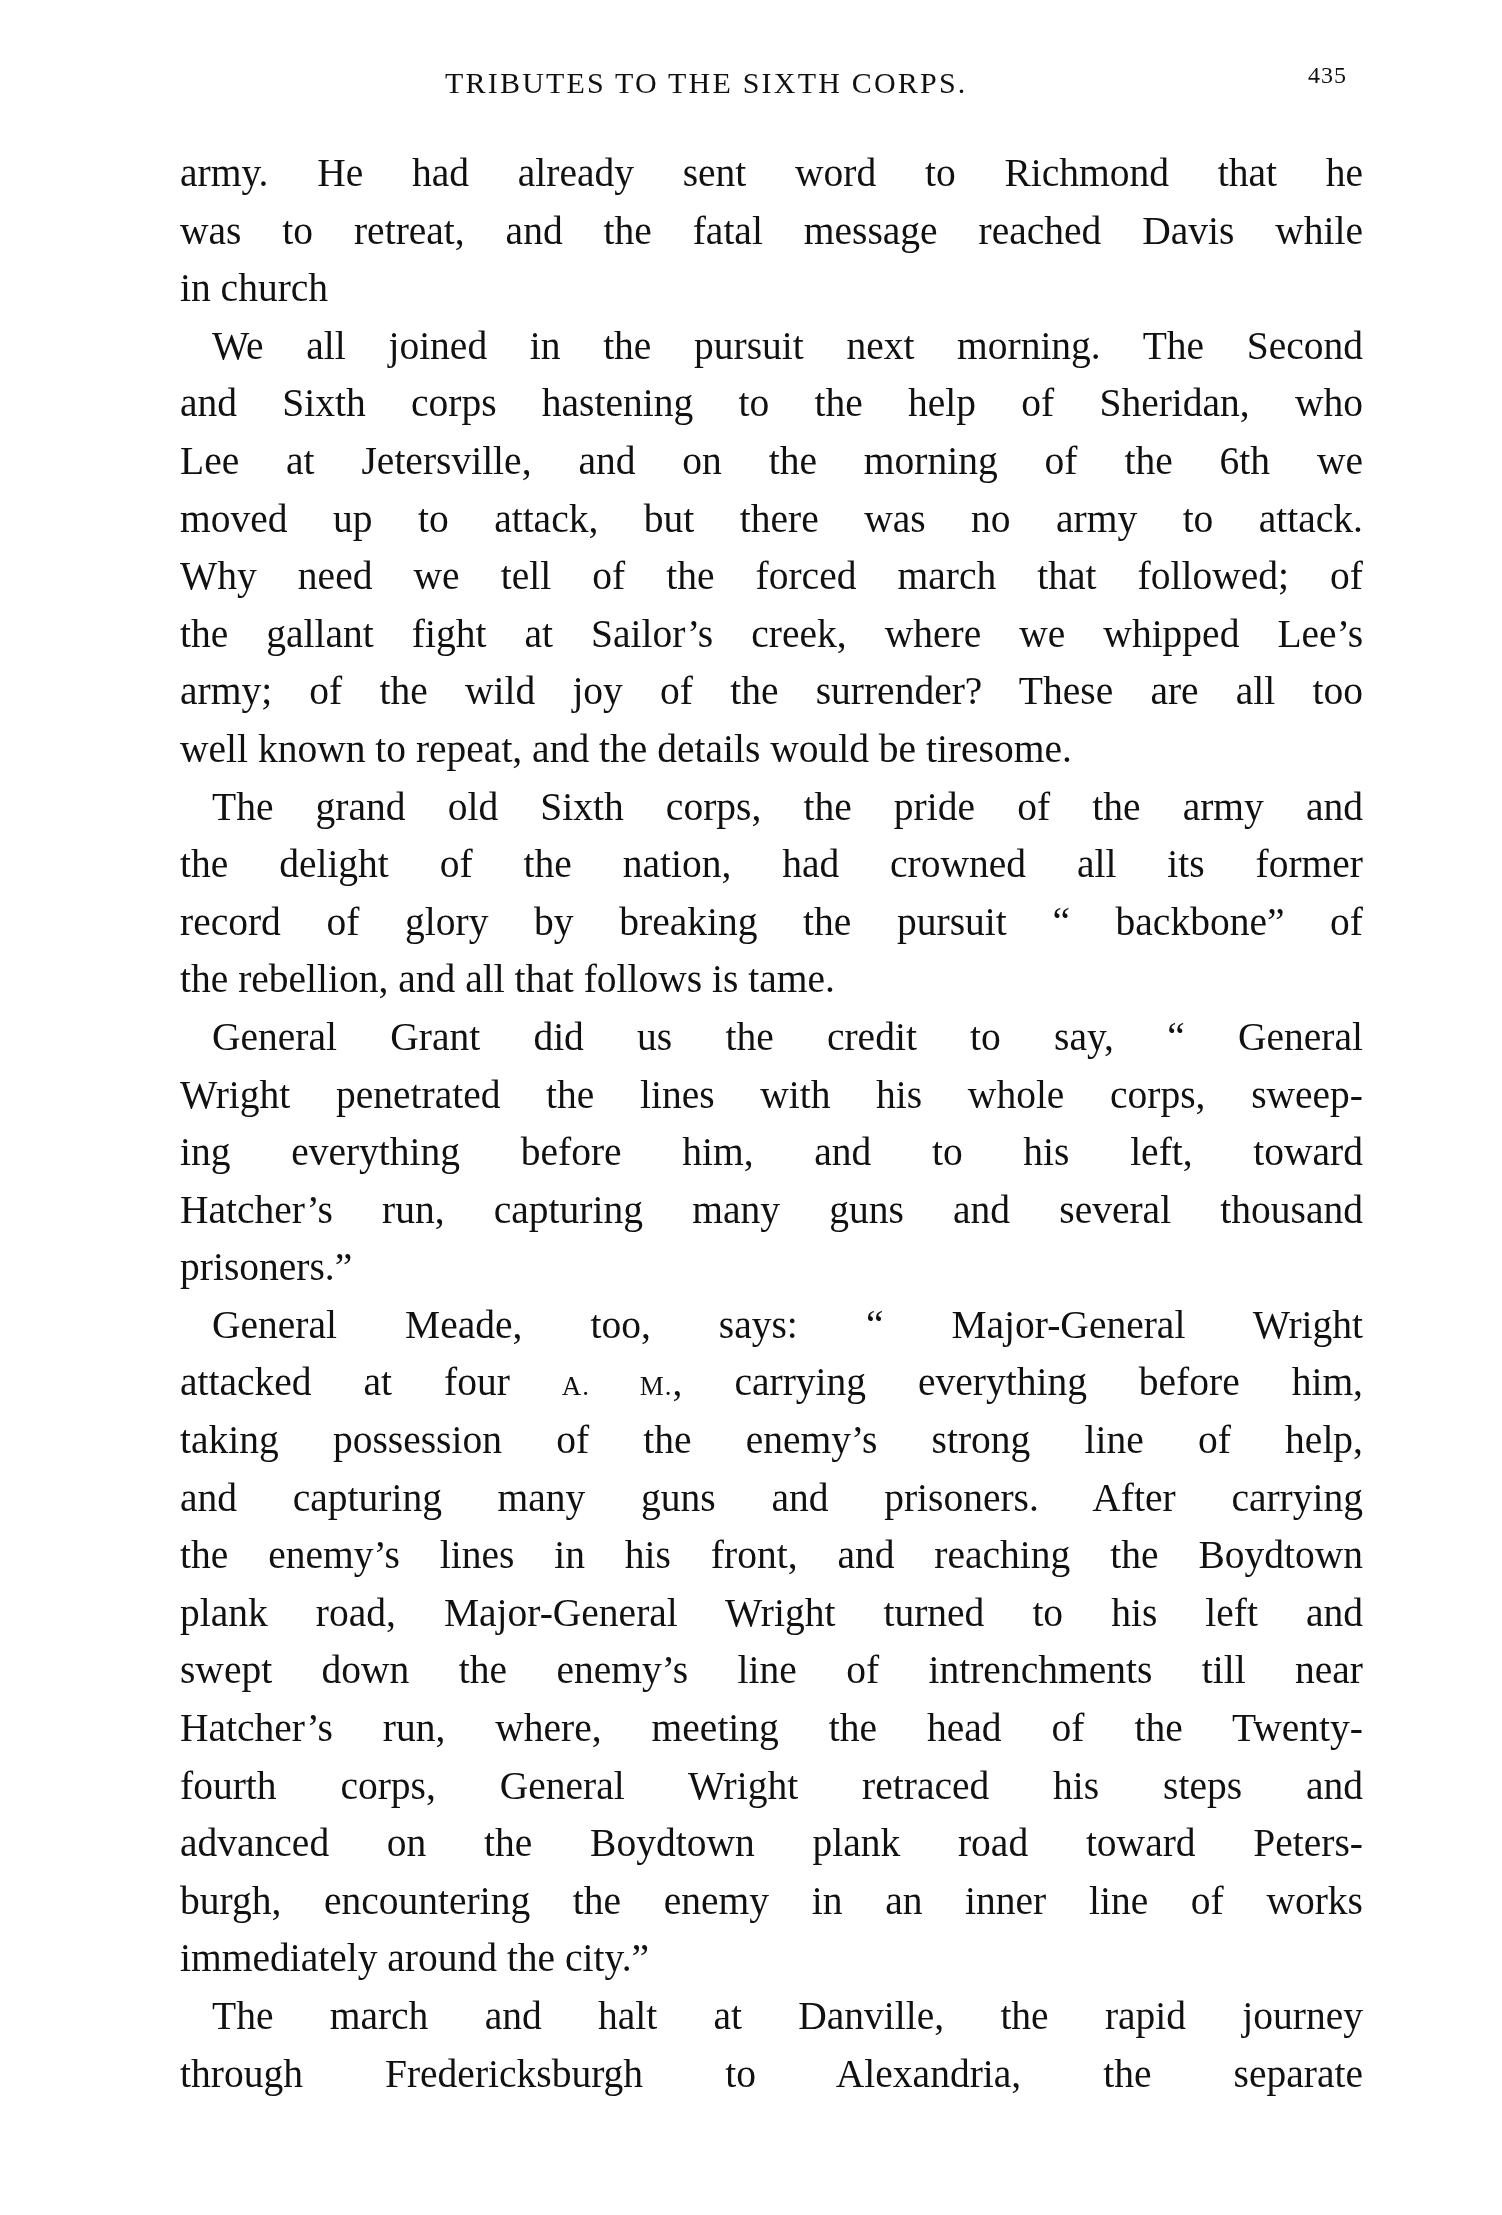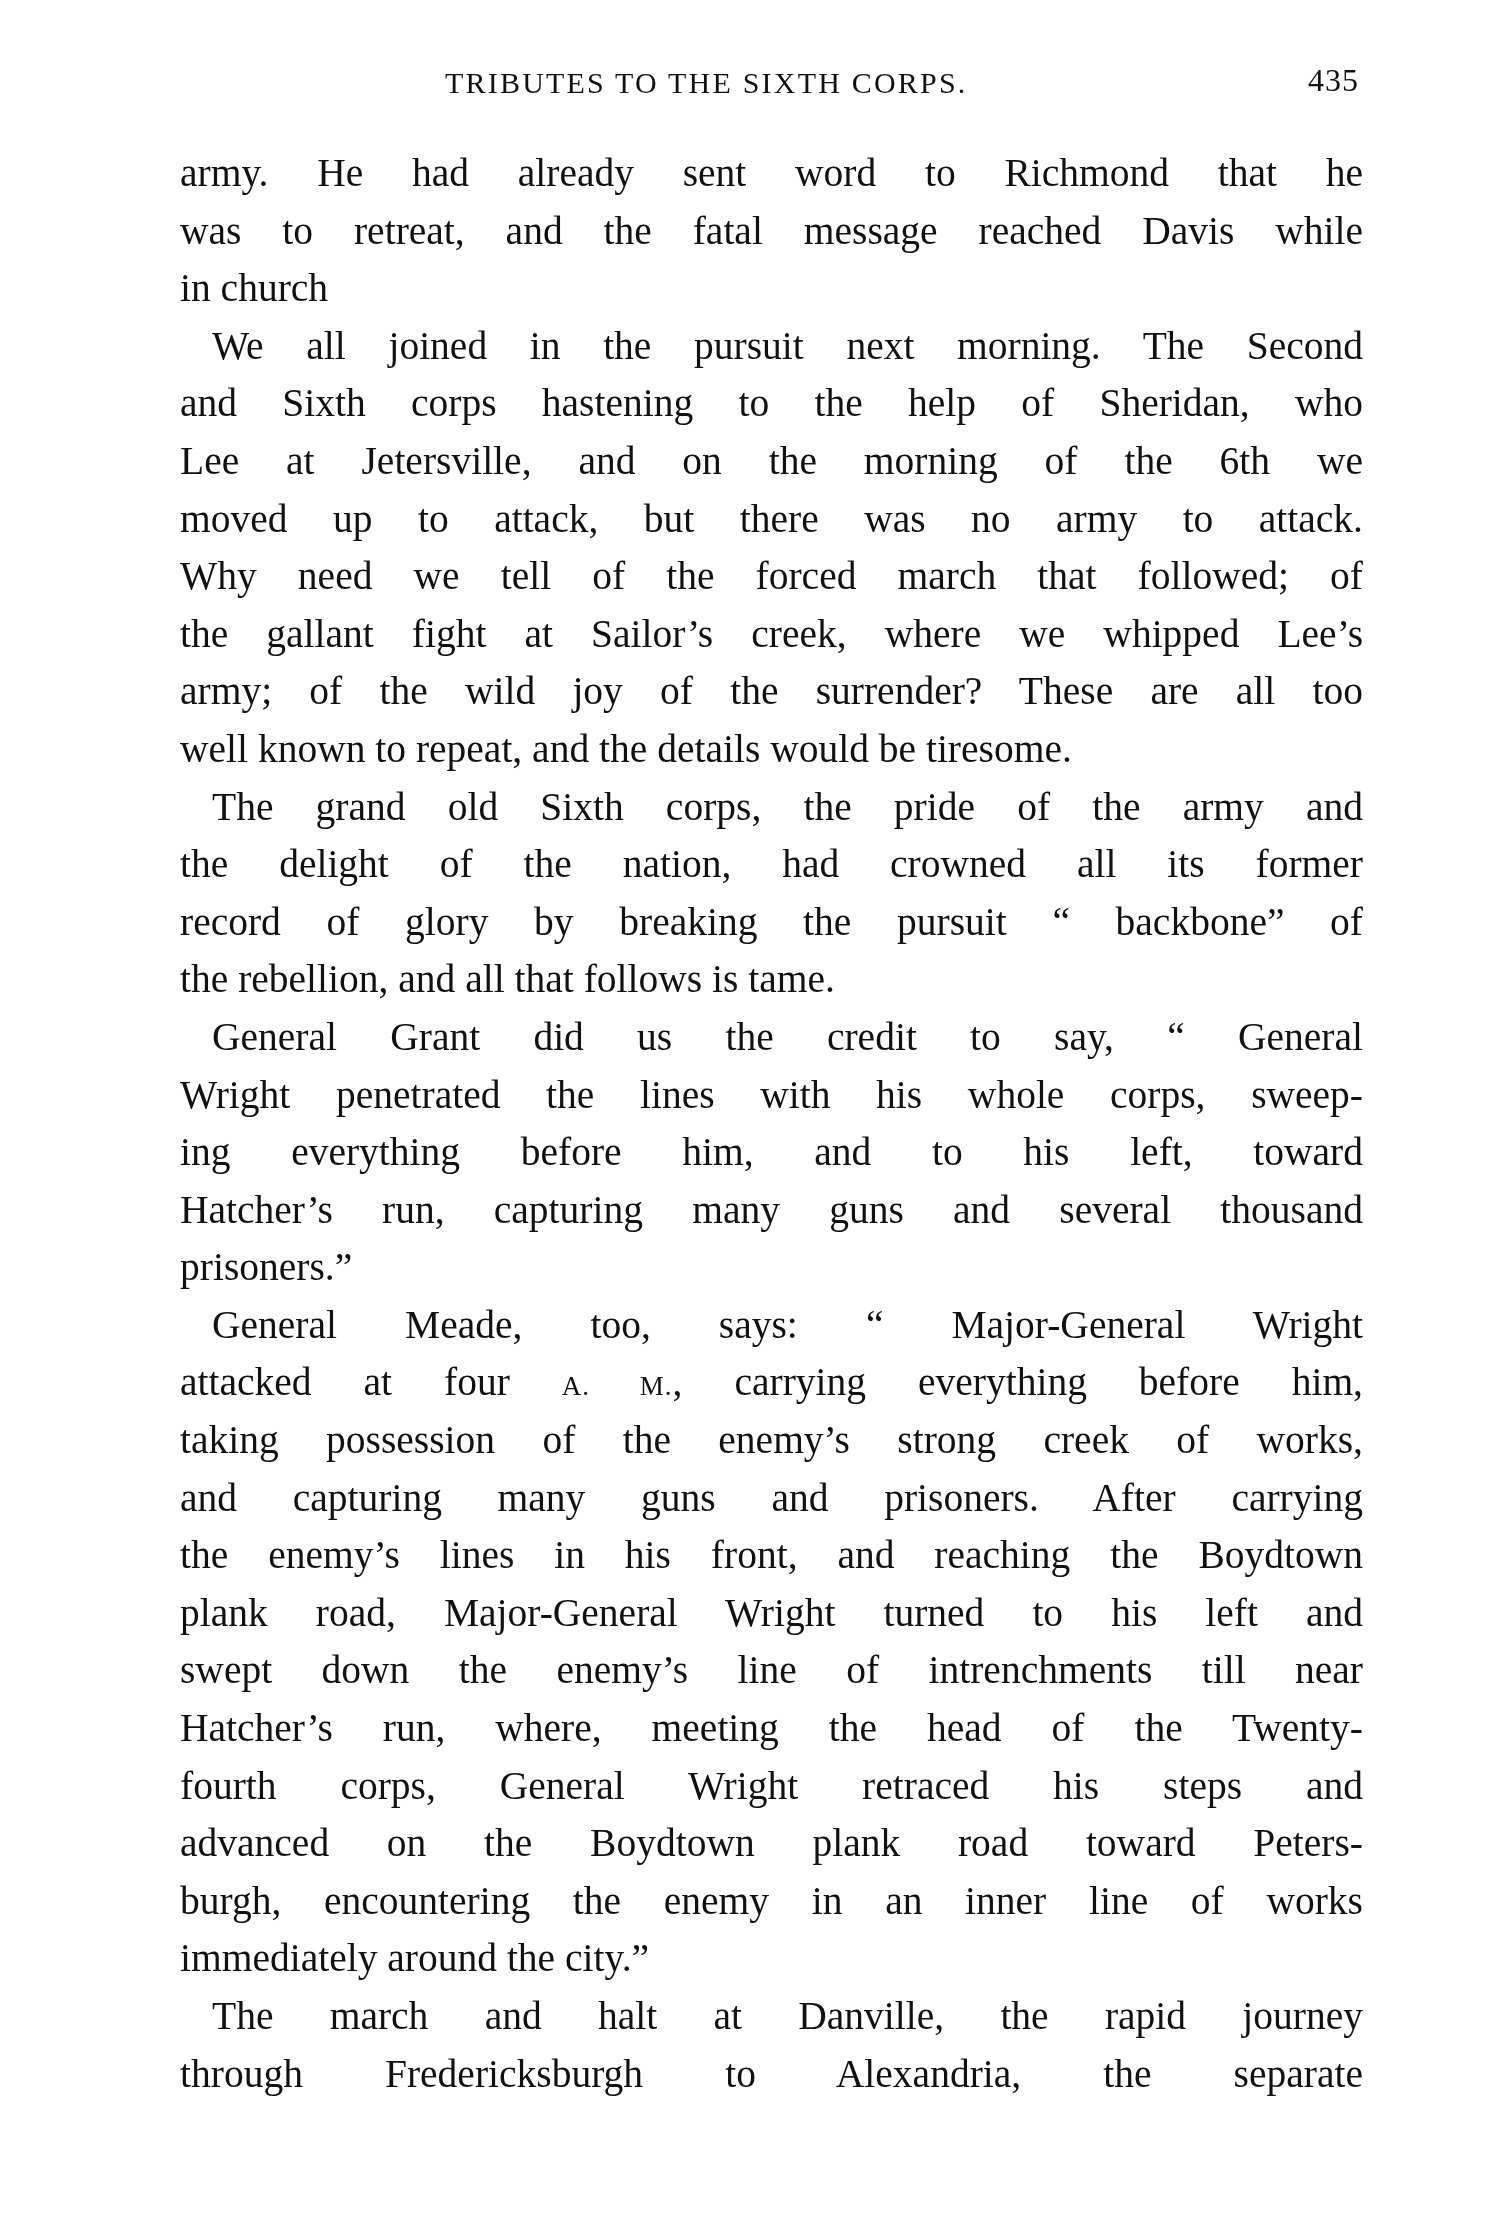--- a/index.html
+++ b/index.html
@@ -32,23 +32,23 @@
       position: absolute;
       left: 265px;
       top: 8px;
       font-size: 30px;
       letter-spacing: 2.2px;
       text-transform: uppercase;
       white-space: nowrap;
     }
     .page-number {
       position: absolute;
-      right: 4px;
+      right: 16px;
       top: 4px;
-      font-size: 32px;
+      font-size: 24px;
       letter-spacing: 1px;
     }
     .body-text {
       position: absolute;
       top: 145px;
       left: 0;
       width: 1183px;
     }
     .line {
       height: 57.6px;
@@ -104,21 +104,21 @@
       <div class="paragraph">
         <div class="line indent">General Grant did us the credit to say, “ General</div>
         <div class="line">Wright penetrated the lines with his whole corps, sweep-</div>
         <div class="line">ing everything before him, and to his left, toward</div>
         <div class="line">Hatcher’s run, capturing many guns and several thousand</div>
         <div class="line last">prisoners.”</div>
       </div>
       <div class="paragraph">
         <div class="line indent">General Meade, too, says: “ Major-General Wright</div>
         <div class="line">attacked at four <span class="smallcaps">A. M.</span>, carrying everything before him,</div>
-        <div class="line">taking possession of the enemy’s strong creek of works,</div>
+        <div class="line">taking possession of the enemy’s strong line of help,</div>
         <div class="line">and capturing many guns and prisoners.  After carrying</div>
         <div class="line">the enemy’s lines in his front, and reaching the Boydtown</div>
         <div class="line">plank road, Major-General Wright turned to his left and</div>
         <div class="line">swept down the enemy’s line of intrenchments till near</div>
         <div class="line">Hatcher’s run, where, meeting the head of the Twenty-</div>
         <div class="line">fourth corps, General Wright retraced his steps and</div>
         <div class="line">advanced on the Boydtown plank road toward Peters-</div>
         <div class="line">burgh, encountering the enemy in an inner line of works</div>
         <div class="line last">immediately around the city.”</div>
       </div>

